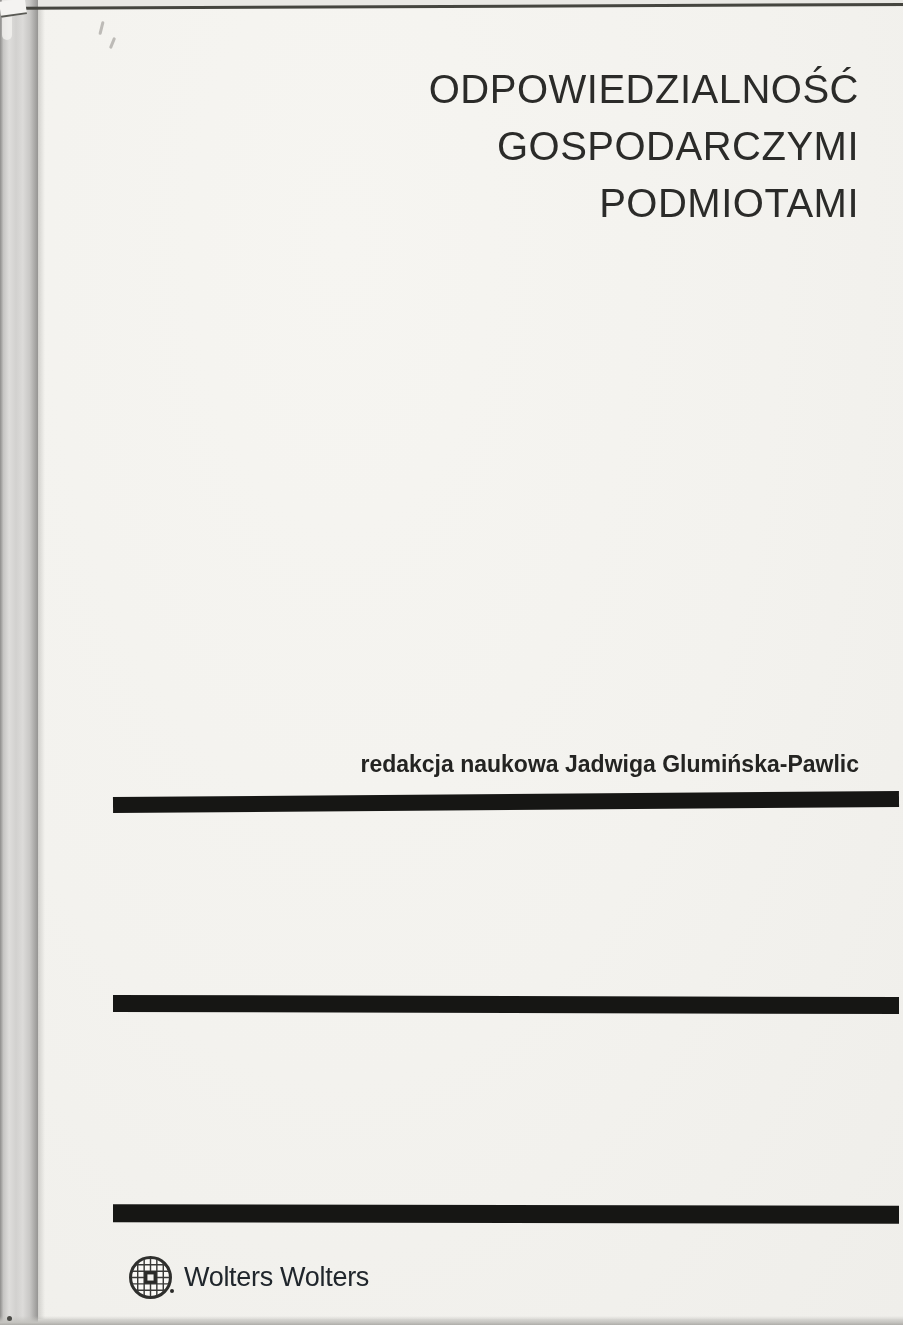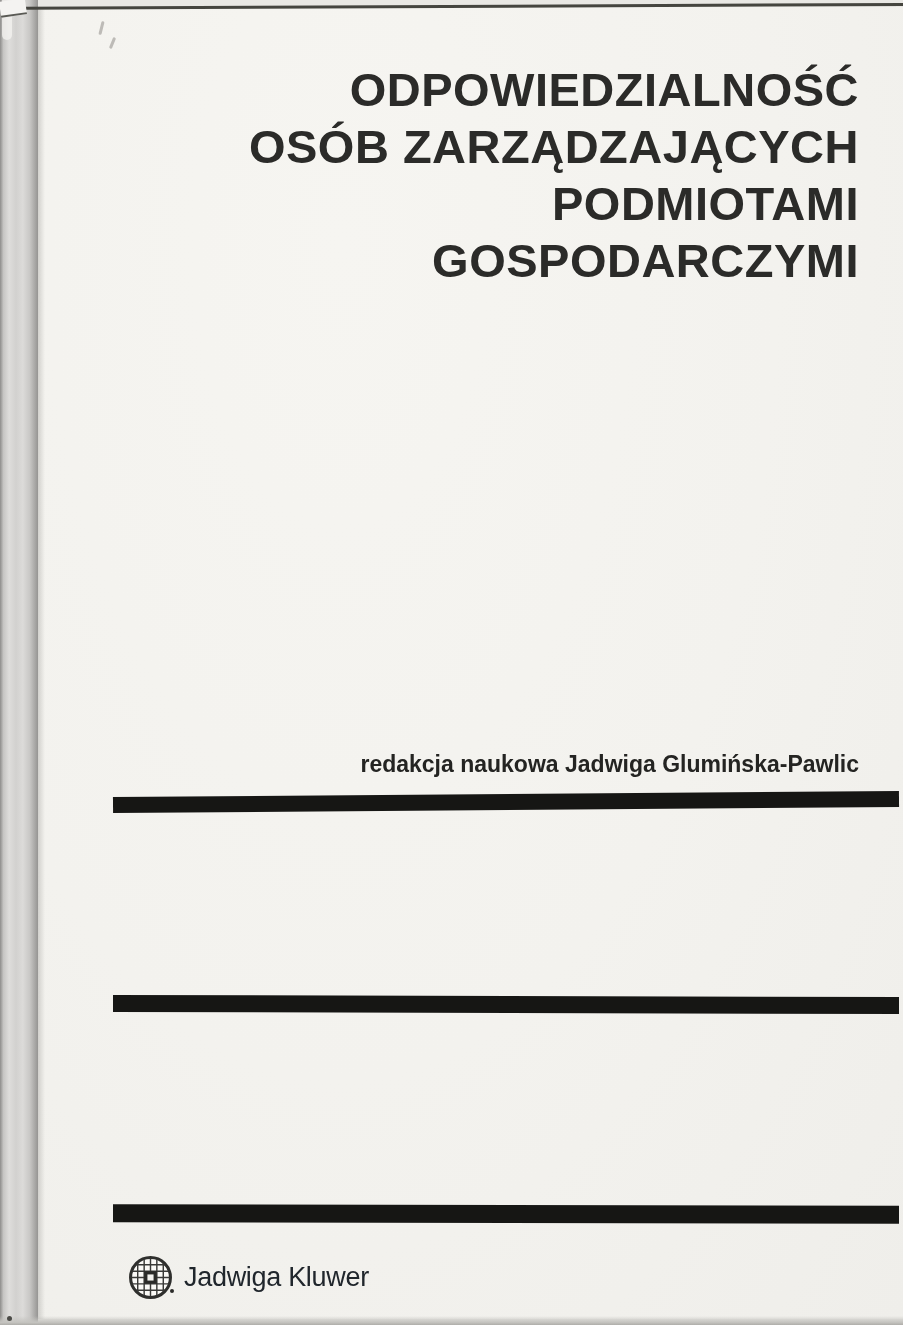--- a/index.html
+++ b/index.html
@@ -67,23 +67,23 @@
   }
   
   .smudge { position: absolute; background: #8f8d89; opacity: 0.55; border-radius: 2px; }
   .smudge-1 { left: 62px; top: 14px; width: 3px; height: 14px; transform: rotate(14deg); }
   .smudge-2 { left: 73px; top: 30px; width: 3px; height: 12px; transform: rotate(22deg); }
   
   .title {
     position: absolute;
     top: 54px; right: 44px;
     text-align: right;
-    font-size: 47px;
+    font-size: 40px;
     line-height: 57px;
-    font-weight: 700;
+    font-weight: 400;
     letter-spacing: 0.5px;
     color: #2b2b29;
     white-space: nowrap;
   }
   
   .editor {
     position: absolute;
     top: 744px; right: 44px;
     font-size: 23px;
     font-weight: 700;
@@ -156,23 +156,22 @@
     <div class="spine-highlight"></div>
   </div>
 
   <div class="cover">
 
     <div class="smudge smudge-1"></div>
     <div class="smudge smudge-2"></div>
 
     <div class="title">
       <div>ODPOWIEDZIALNOŚĆ</div>
-      <div>OSÓB ZARZĄDZAJĄCYCH</div>
+      <div>GOSPODARCZYMI</div>
       <div>PODMIOTAMI</div>
-      <div>GOSPODARCZYMI</div>
     </div>
 
     <div class="editor">redakcja naukowa Jadwiga Glumińska-Pawlic</div>
 
     <div class="bar bar-1"></div>
 
 
     <div class="bar bar-2"></div>
 
     <div class="bar bar-3"></div>
@@ -194,21 +193,21 @@
           <line x1="2" y1="9.5" x2="42" y2="9.5"></line>
           <line x1="2" y1="15.8" x2="42" y2="15.8"></line>
           <line x1="2" y1="22" x2="42" y2="22"></line>
           <line x1="2" y1="28.2" x2="42" y2="28.2"></line>
           <line x1="2" y1="34.5" x2="42" y2="34.5"></line>
         </g>
         <rect x="15.8" y="15.8" width="12.4" height="12.4" fill="#2b2b29"></rect>
         <rect x="19" y="19" width="6" height="6" fill="#f3f2ee"></rect>
       </svg>
       <span class="logo-dot"></span>
-      <span class="publisher-name">Jadwiga Kluwer</span>
+      <span class="publisher-name">Wolters Wolters</span>
     </div>
 
   </div>
 
   <div class="cover-crease"></div>
   <div class="top-edge"></div>
   <div class="top-corner-fold"></div>
   <div class="bottom-edge"></div>
   <div class="bottom-dot"></div>
 

